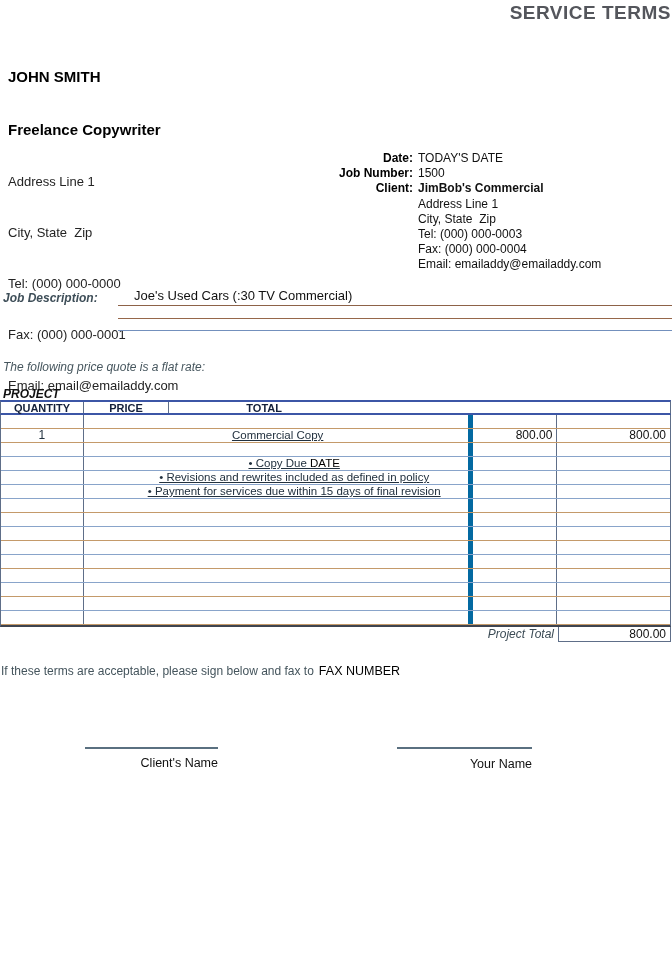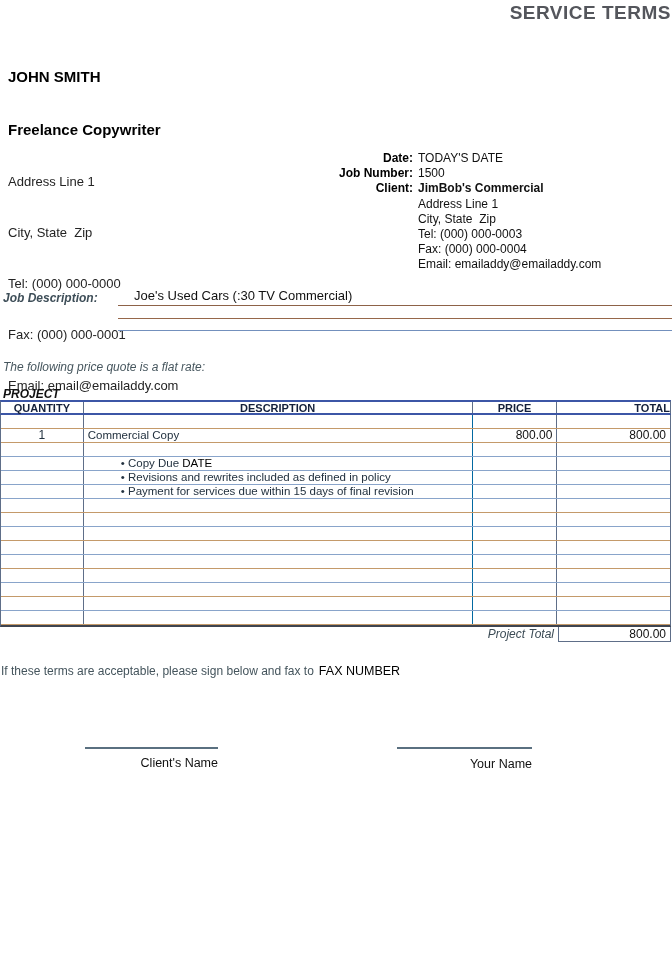--- a/index.html
+++ b/index.html
@@ -41,22 +41,22 @@
   .col-d{width:390px;text-align:center;border-right:1px solid #5e6e88;}
   .col-p{width:85px;text-align:center;border-right:1px solid #5e6e88;}
   .col-t{width:113px;text-align:right;}
 
   .tbody{border-left:1px solid #5e6e88;border-right:1px solid #5e6e88;
          border-bottom:2px solid #3e4450;}
   .trow{display:flex;height:13px;line-height:13px;}
   .trow.ln-tan{border-bottom:1px solid #c49a6a;}
   .trow.ln-blue{border-bottom:1px solid #89a4ca;}
   .trow .c-q{width:83px;text-align:center;border-right:1px solid #5e6e88;color:#22313f;}
-  .trow .c-d{width:390px;text-align:left;padding-left:4px;border-right:1px solid #0369a1;
-             color:#22313f;font-size:11.5px;white-space:nowrap;overflow:hidden;}
+  .trow .c-d{width:390px;text-align:center;padding-left:4px;border-right:5px solid #0369a1;
+             color:#22313f;font-size:11.5px;white-space:nowrap;overflow:hidden;text-decoration:underline;}
   .trow .c-p{width:85px;text-align:right;padding-right:4px;border-right:1px solid #5e6e88;color:#101010;}
   .trow .c-t{width:113px;text-align:right;padding-right:4px;color:#101010;}
   .trow.ind .c-d{padding-left:37px;}
   .c-d .ph{color:#000;}
 
   .tfoot{display:flex;height:15px;line-height:15px;}
   .ft-label{width:558px;box-sizing:border-box;text-align:right;font-style:italic;
             color:#3a4a54;padding-right:4px;}
   .ft-box{width:113px;box-sizing:border-box;border:1px solid #5e6e88;border-top:none;
           text-align:right;padding-right:4px;color:#101010;}
@@ -135,21 +135,20 @@
       <div class="l3"></div>
     </div>
   </div>
 
   <div class="quote-note">The following price quote is a flat rate:</div>
   <div class="proj-label">PROJECT</div>
 
   <div class="qtable">
     <div class="thead">
       <div class="col-q">QUANTITY</div>
-      <div class="col-d">DESCRIPTION</div>
       <div class="col-p">PRICE</div>
       <div class="col-t">TOTAL</div>
     </div>
     <div class="tbody">
 
         <div class="trow ln-tan">
           <div class="c-q"></div>
           <div class="c-d"><span></span><span class="ph"></span></div>
           <div class="c-p"></div>
           <div class="c-t"></div>

